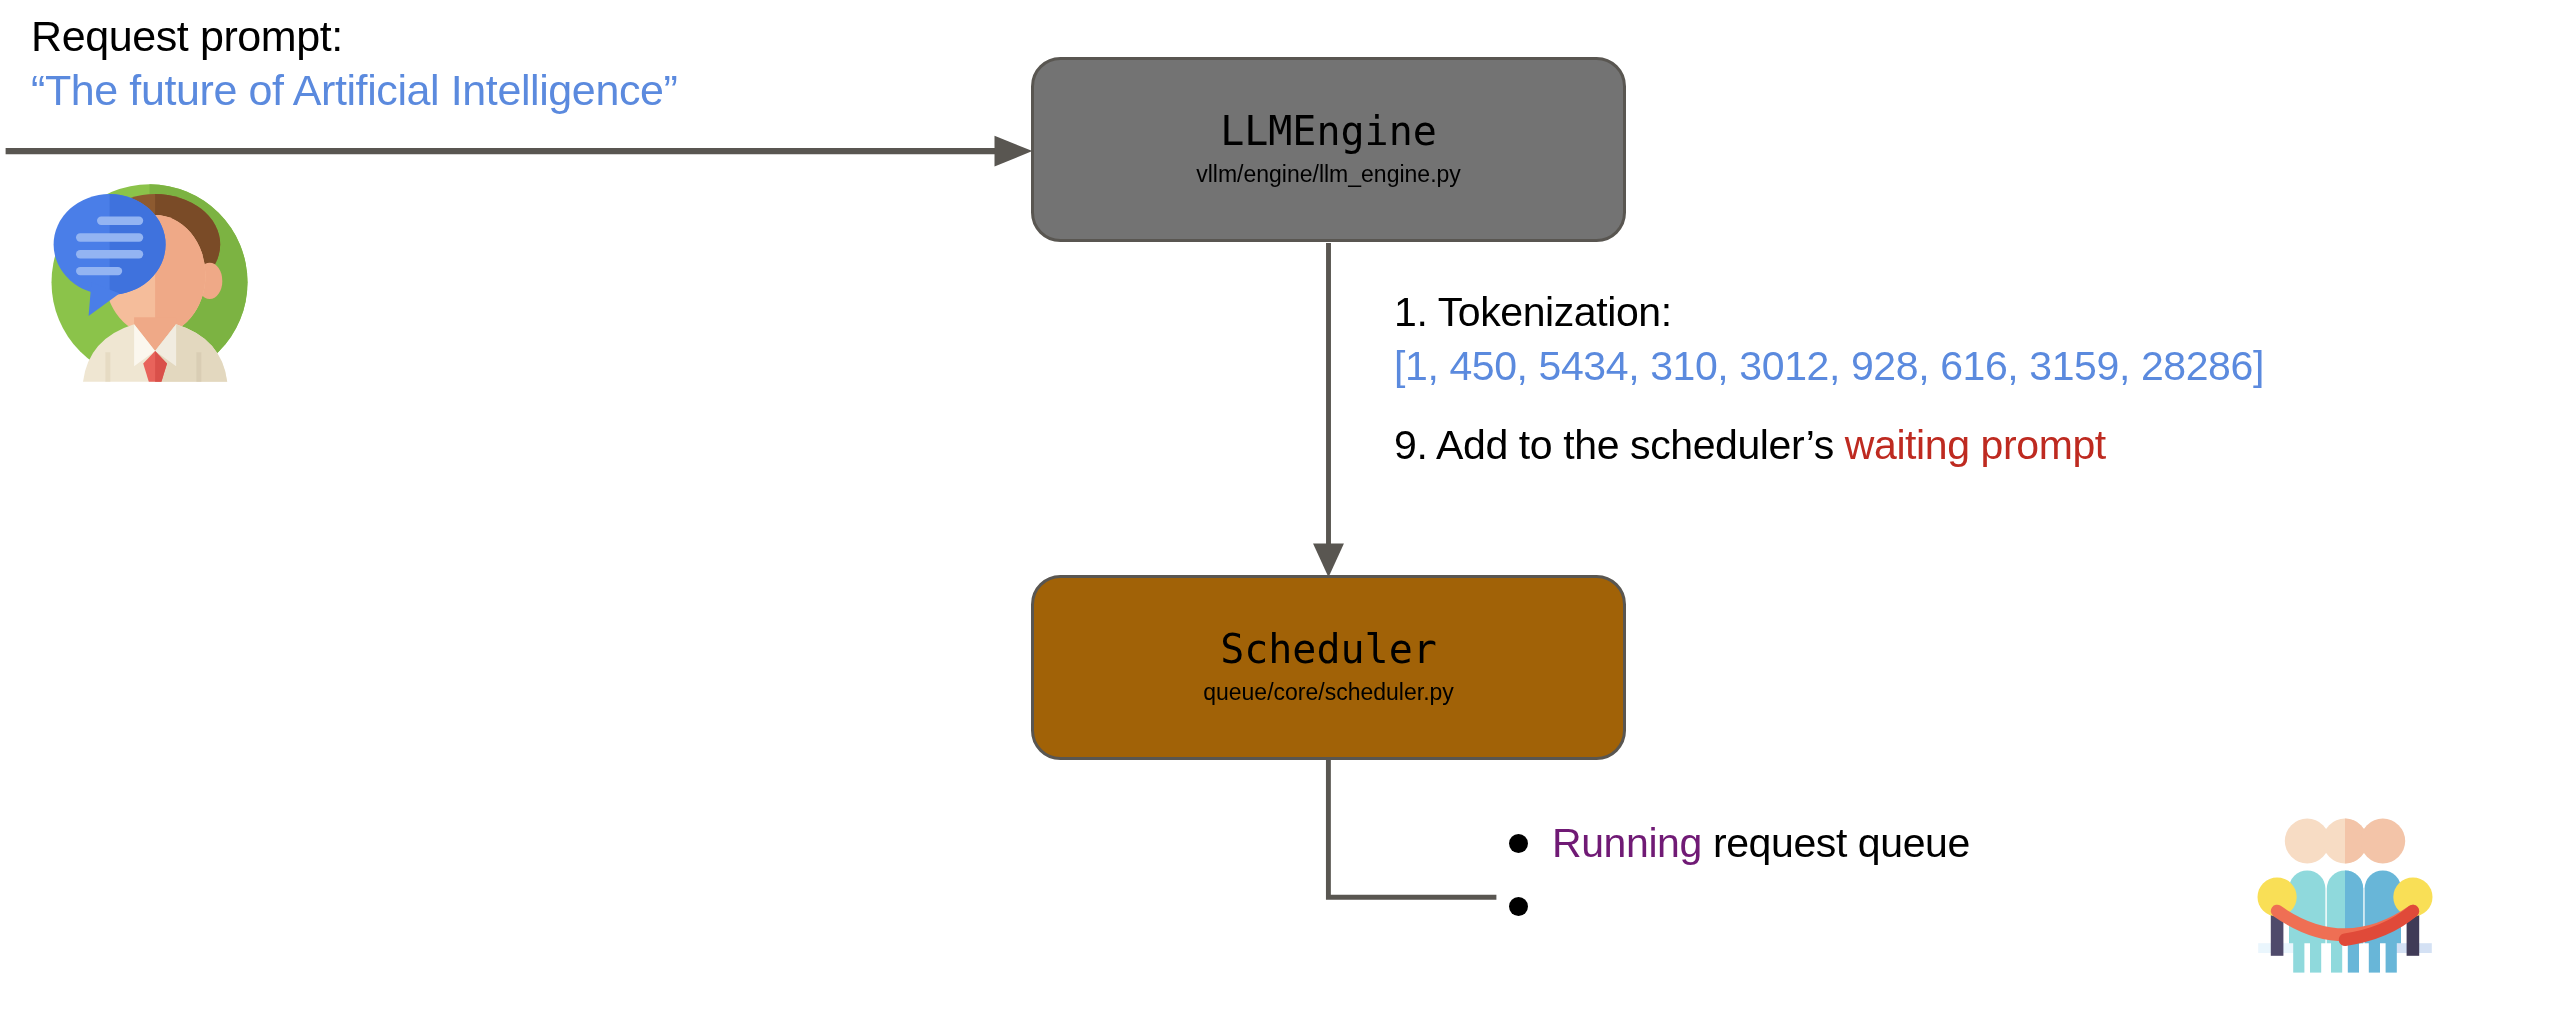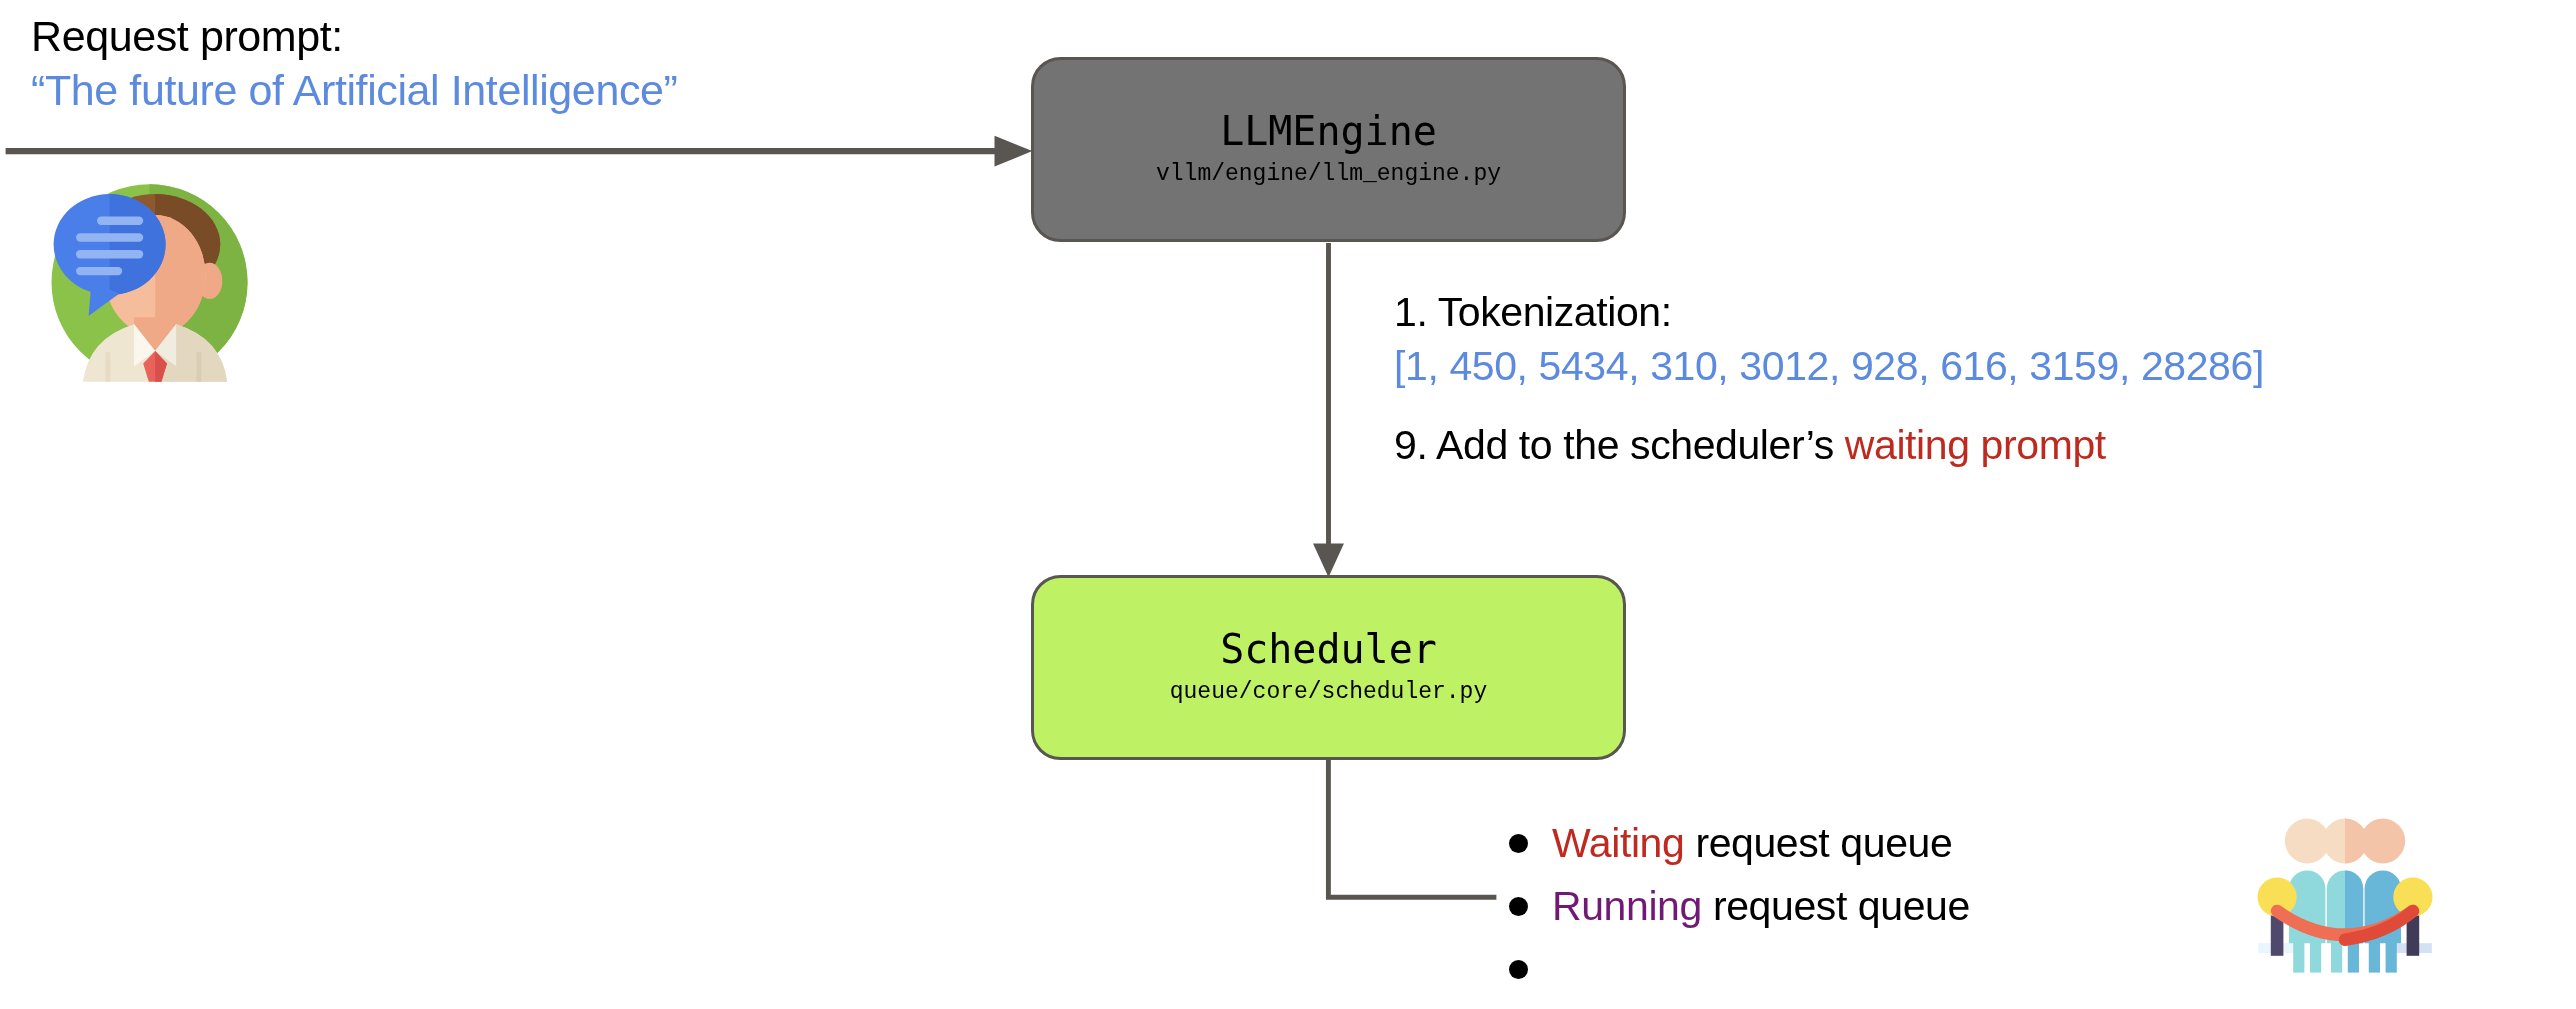--- a/index.html
+++ b/index.html
@@ -66,31 +66,31 @@
     top: 57px;
     width: 595px;
     height: 185px;
     background: #737373;
   }
   #scheduler-box {
     left: 1031px;
     top: 575px;
     width: 595px;
     height: 185px;
-    background: #bef264;
+    background: #a16207;
   }
   .node-title {
     font-family: "DejaVu Sans Mono", monospace;
     font-size: 40px;
     line-height: 45px;
     color: #000000;
     letter-spacing: 0px;
   }
   .node-subtitle {
-    font-family: Liberation Mono, monospace;
+    font-family: Liberation Sans, sans-serif;
     font-size: 23px;
     line-height: 31px;
     color: #000000;
     margin-top: 4.2px;
   }
 
   
   #steps-block {
     left: 1394px;
     top: 286px;
@@ -219,24 +219,20 @@
     </div>
   </div>
 
   <svg class="connector-svg" style="left:1306px; top:760px; width:210px; height:154px;" viewBox="0 0 300 220">
     <path d="M32 0 L32 196 L272 196" fill="none" stroke="#595651" stroke-width="7"></path>
   </svg>
 
   <div class="abs" id="queue-list">
     <div class="queue-item">
       <span class="queue-bullet"></span>
-      <span class="queue-text"><span class="qk-waiting">Waiting</span><span> request queue</span></span>
-    </div>
-    <div class="queue-item">
-      <span class="queue-bullet"></span>
       <span class="queue-text"><span class="qk-running">Running</span><span> request queue</span></span>
     </div>
     <div class="queue-item">
       <span class="queue-bullet"></span>
     </div>
   </div>
 
   <div class="node-box" id="scheduler-box">
     <div class="node-title">Scheduler</div>
     <div class="node-subtitle">queue/core/scheduler.py</div>

